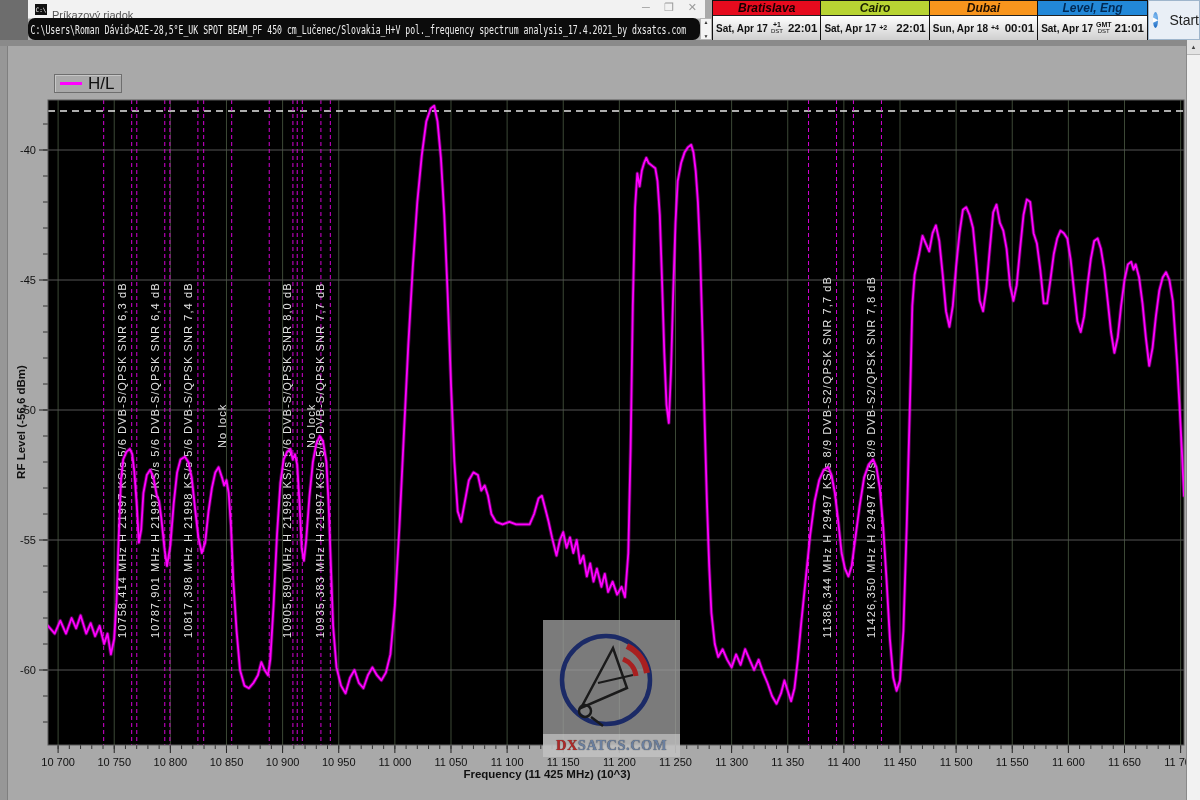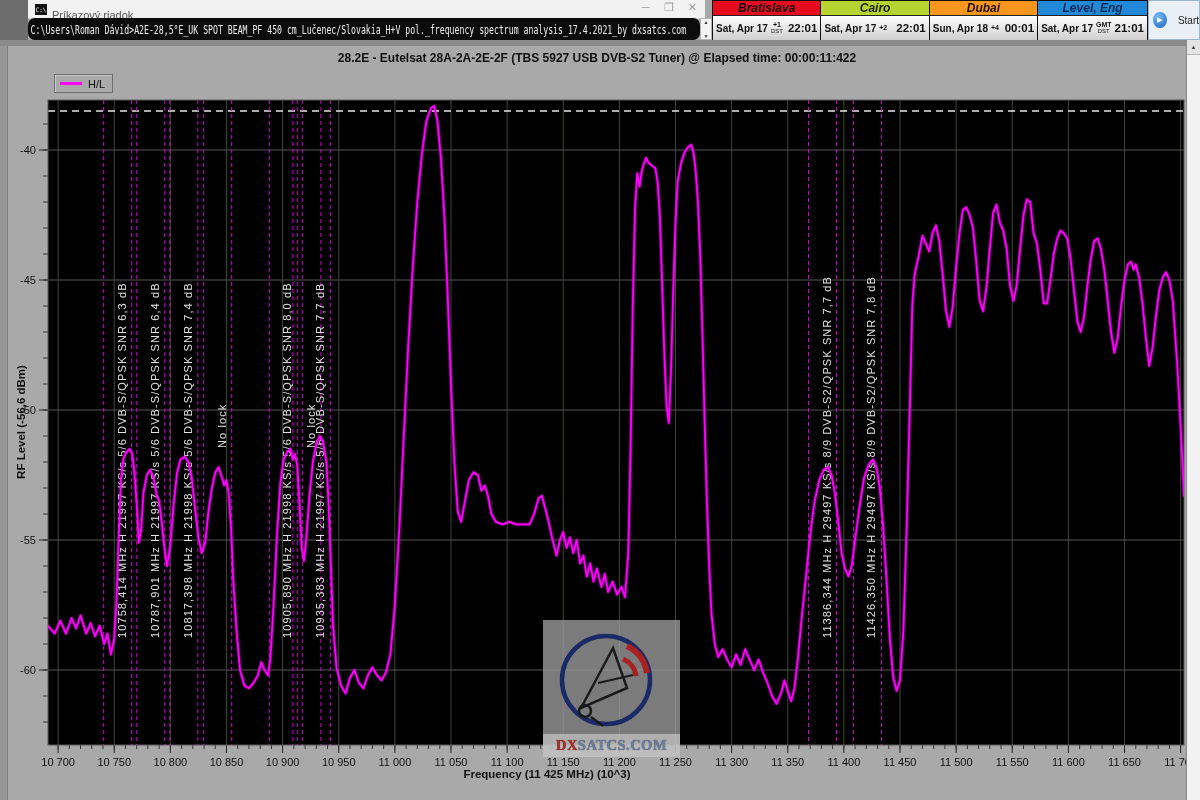--- a/index.html
+++ b/index.html
@@ -34,35 +34,35 @@
   .clock-offset{display:flex;flex-direction:column;align-items:center;margin:0 3px;line-height:6px;}
   .clock-offset .t{font-size:7px;font-weight:bold;}
   .clock-offset .b{font-size:6px;}
   .clock-time{font-size:11.5px;font-weight:bold;margin-left:auto;}
   
   #start-panel{left:1148px;top:0;width:52px;height:40px;background:#e9eff6;
     border:1px solid #9fb6cc;box-sizing:border-box;display:flex;align-items:center;}
   #start-circle{width:16px;height:16px;border-radius:50%;margin-left:4px;
     background:radial-gradient(circle at 35% 30%,#7db9f0,#1565c0);display:flex;
     align-items:center;justify-content:center;color:#fff;font-size:7px;}
-  #start-label{font-size:10px;color:#222;margin-left:11px;}
+  #start-label{font-size:14px;color:#222;margin-left:11px;}
   #right-scrollbar{left:1186px;top:40px;width:14px;height:760px;background:#f2f2f2;
     border-left:1px solid #8a8a8a;box-sizing:border-box;}
   #right-scroll-up{width:100%;height:15px;background:#e4e4e4;border-bottom:1px solid #bbb;
     box-sizing:border-box;text-align:center;font-size:6px;color:#444;line-height:15px;}
   #top-band{left:0;top:40px;width:1186px;height:6px;background:#8a8a8a;}
   
   #chart-area{left:8px;top:46px;width:1178px;height:754px;background:#a9a9a9;}
   #left-edge{left:0;top:46px;width:8px;height:754px;background:#979797;border-right:1px solid #7f7f7f;box-sizing:border-box;}
   #chart-title{position:absolute;left:0;top:5px;width:1178px;text-align:center;
     font-size:12px;font-weight:bold;color:#101010;}
   #legend{position:absolute;left:46px;top:28px;height:15px;border:1px solid #6e6e6e;
     background:#a9a9a9;display:flex;align-items:center;padding:1px 7px 1px 5px;box-shadow:1px 1px 0 #c6c6c6 inset;}
   #legend-line{width:22px;height:3px;background:#ff00ff;margin-right:6px;}
-  #legend-label{font-size:11px;color:#111;}
+  #legend-label{font-size:17px;color:#111;}
   #ylabel{position:absolute;left:-72px;top:370px;width:170px;text-align:center;
     font-size:11.5px;font-weight:bold;color:#111;transform:rotate(-90deg);}
   #xlabel{position:absolute;left:0;top:722px;width:1078px;text-align:center;
     font-size:11.5px;font-weight:bold;color:#111;}
   svg{position:absolute;left:0;top:0;pointer-events:none;}
   
   #watermark{position:absolute;left:535px;top:574px;width:137px;height:137px;
     background:rgba(158,158,158,0.78);z-index:2;}
   #wm-strip{position:absolute;left:0;top:114px;width:137px;height:23px;
     background:rgba(210,210,210,0.6);display:flex;align-items:center;justify-content:center;
@@ -146,21 +146,20 @@
     <div id="start-circle">▶</div>
     <div id="start-label">Start</div>
   </div>
   <div class="abs" id="right-scrollbar">
     <div id="right-scroll-up">▲</div>
   </div>
   <div class="abs" id="top-band"></div>
   <div class="abs" id="left-edge"></div>
 
   <div class="abs" id="chart-area">
-    <div id="chart-title">28.2E - Eutelsat 28A-2A-2E-2F (TBS 5927 USB DVB-S2 Tuner) @ Elapsed time: 00:00:11:422</div>
     <div id="legend">
       <span id="legend-line"></span>
       <span id="legend-label">H/L</span>
     </div>
     <div id="ylabel">RF Level (-56,6 dBm)</div>
     <div id="xlabel">Frequency (11 425 MHz) (10^3)</div>
 
     <svg id="grid-svg" width="1178" height="754" viewBox="0 0 1178 754">
         <rect x="40" y="54" width="1136" height="645" fill="#000000"></rect>
         <line x1="50.10276679841897" y1="54" x2="50.10276679841897" y2="699" stroke="#3c4836" stroke-width="1"></line>

